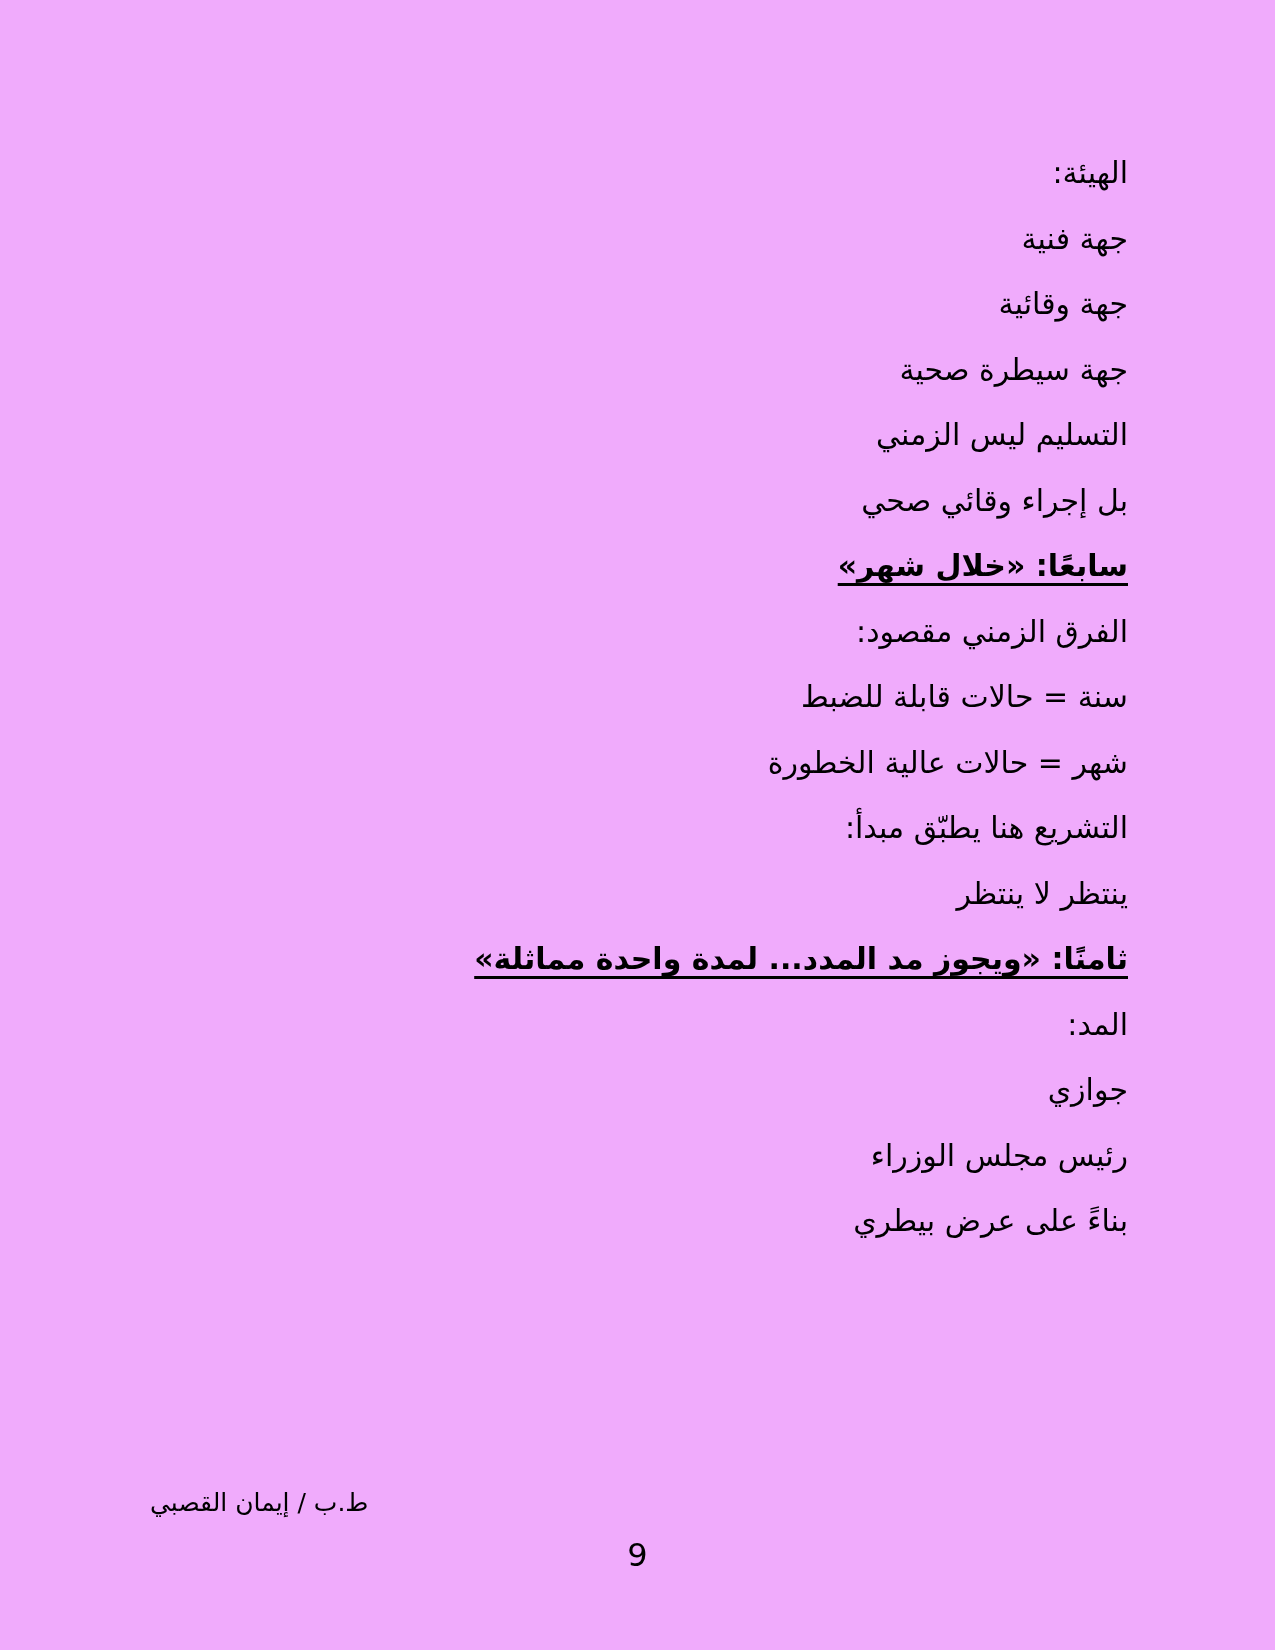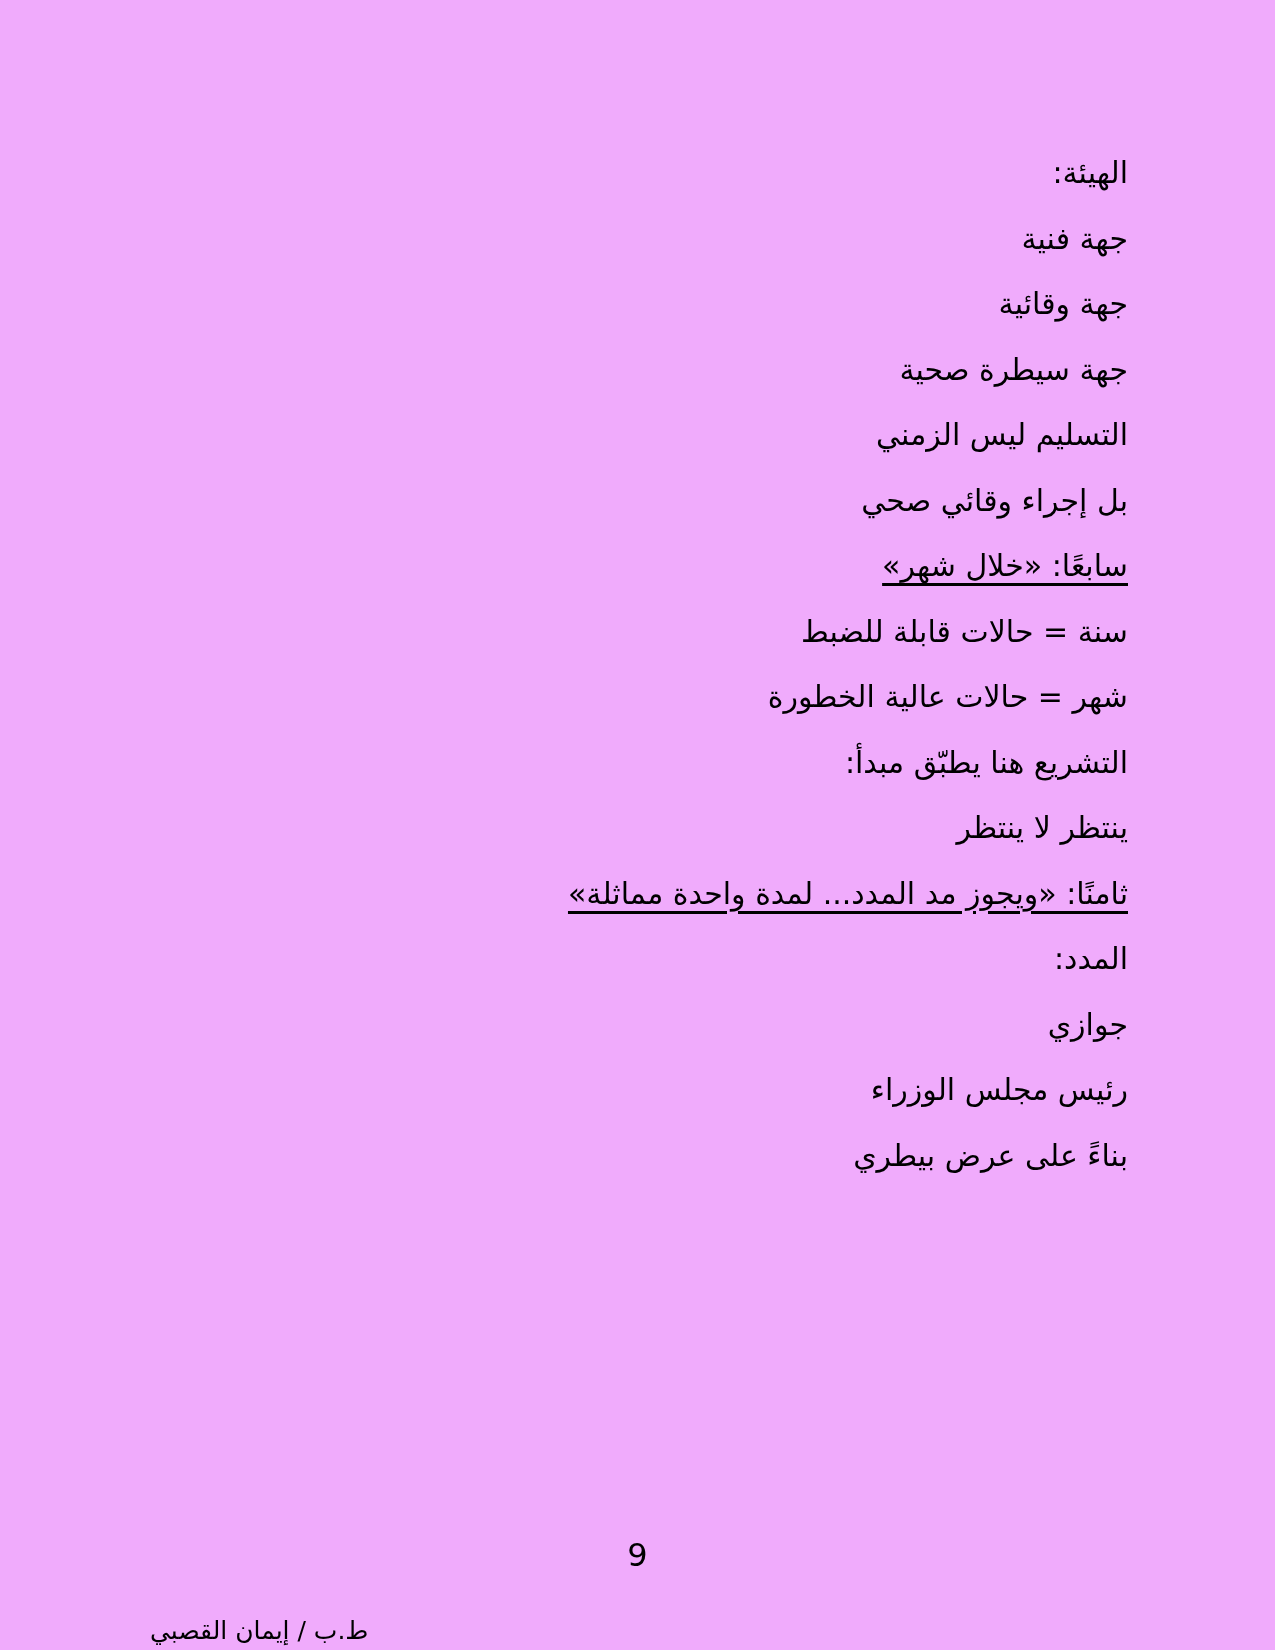--- a/index.html
+++ b/index.html
@@ -26,29 +26,29 @@
   .line {
     margin: 0;
     padding: 0;
     font-size: 30px;
     line-height: 65.5px;
     text-align: right;
     white-space: nowrap;
     color: #000000;
   }
   .heading {
-    font-weight: 400;
+    font-weight: 700;
     text-decoration: underline;
     text-decoration-thickness: 3px;
     text-underline-offset: 7px;
   }
   .footer-author {
     position: absolute;
     left: 150px;
-    top: 1612px;
+    top: 1484px;
     direction: rtl;
     font-size: 25px;
     line-height: 38px;
     color: #000000;
   }
   .footer-page {
     position: absolute;
     left: 0;
     right: 0;
     top: 1534px;
@@ -63,26 +63,27 @@
 
 <div class="page">
   <div class="content">
     <p class="line">الهيئة:</p>
     <p class="line">جهة فنية</p>
     <p class="line">جهة وقائية</p>
     <p class="line">جهة سيطرة صحية</p>
     <p class="line">التسليم ليس الزمني</p>
     <p class="line">بل إجراء وقائي صحي</p>
     <p class="line heading">سابعًا: «خلال شهر»</p>
+    <p class="line">الفرق الزمني مقصود:</p>
     <p class="line">سنة = حالات قابلة للضبط</p>
     <p class="line">شهر = حالات عالية الخطورة</p>
     <p class="line">التشريع هنا يطبّق مبدأ:</p>
     <p class="line">ينتظر لا ينتظر</p>
     <p class="line heading">ثامنًا: «ويجوز مد المدد... لمدة واحدة مماثلة»</p>
-    <p class="line">المدد:</p>
+    <p class="line">المد:</p>
     <p class="line">جوازي</p>
     <p class="line">رئيس مجلس الوزراء</p>
     <p class="line">بناءً على عرض بيطري</p>
   </div>
 
   <div class="footer-author">ط.ب / إيمان القصبي</div>
   <div class="footer-page">9</div>
 </div>
 
 </body></html>

